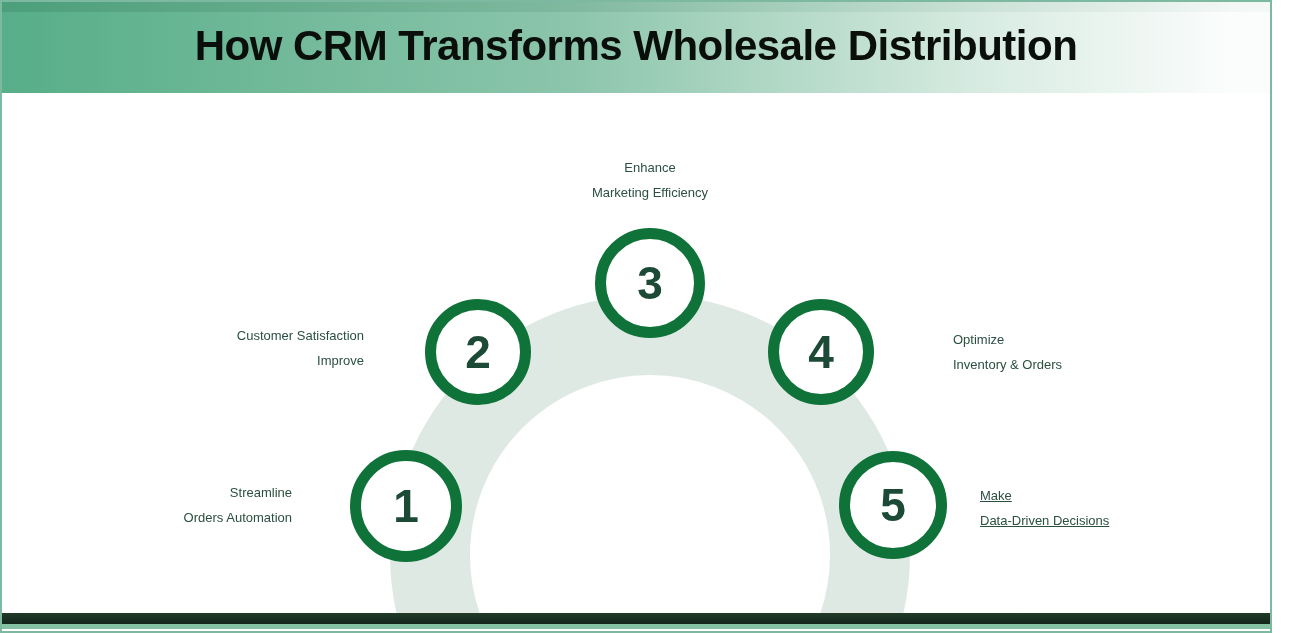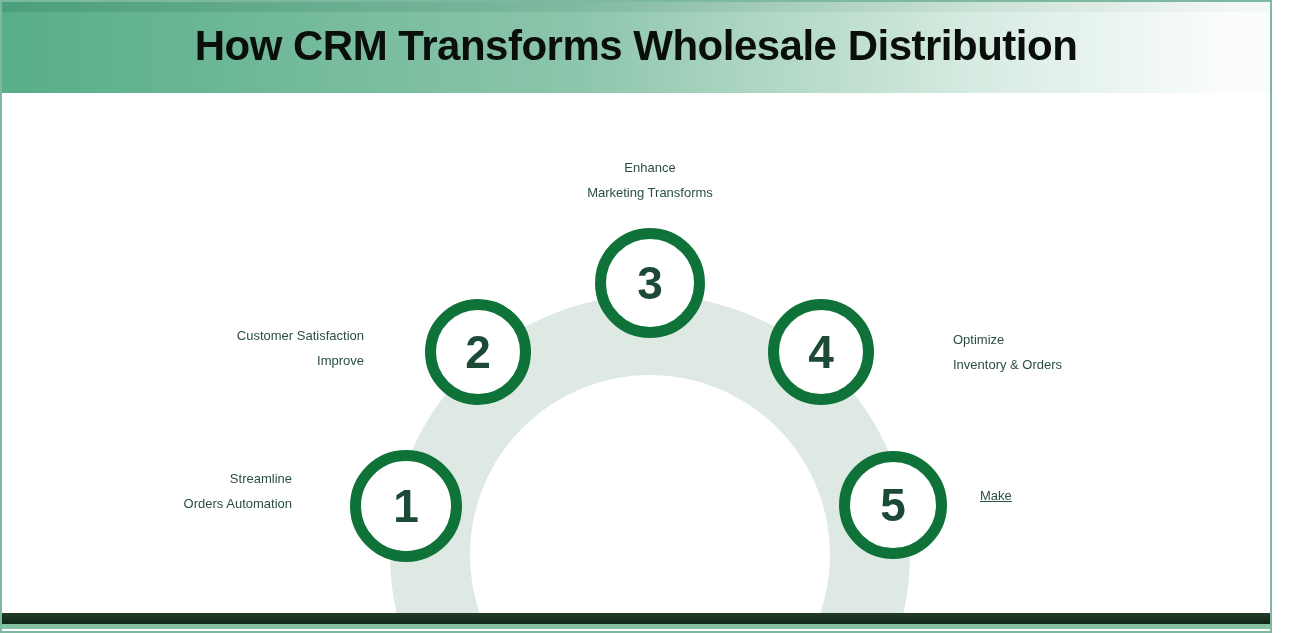--- a/index.html
+++ b/index.html
@@ -69,21 +69,21 @@
   .c3{left:593px;top:135px;width:110px;height:110px;}
   .c4{left:766px;top:206px;width:106px;height:106px;}
   .c5{left:837px;top:358px;width:108px;height:108px;}
 
   .step-label{
     position:absolute;
     font-size:13px;line-height:25px;
     color:var(--label-text,#2b5040);
     white-space:nowrap;
   }
-  .l1{top:373px;right:978px;text-align:right;}
+  .l1{top:387px;right:978px;text-align:right;}
   .l2{top:230px;right:906px;text-align:right;}
   .l3{top:62px;left:448px;width:400px;text-align:center;}
   .l4{top:234px;left:903px;text-align:left;margin-left:48px;}
   .l5{top:390px;left:978px;text-align:left;text-decoration:underline;}
 
   
   .footer-bar{
     height:11px;
     background:linear-gradient(180deg,#223b29 0%,var(--footer-bar,#182f20) 60%,#13271a 100%);
   }
@@ -124,28 +124,29 @@
     <div class="step-label l1">
       <div>Streamline</div>
       <div>Orders Automation</div>
     </div>
     <div class="step-label l2">
       <div>Customer Satisfaction</div>
       <div>Improve</div>
     </div>
     <div class="step-label l3">
       <div>Enhance</div>
-      <div>Marketing Transforms</div>
+      <div>Marketing Efficiency</div>
     </div>
     <div class="step-label l4">
       <div>Optimize</div>
       <div>Inventory &amp; Orders</div>
     </div>
     <div class="step-label l5">
       <div>Make</div>
+      <div>Data-Driven Decisions</div>
     </div>
 
   </div>
 
   <div class="footer-bar"></div>
   <div class="bottom-strip"></div>
 
 </div>
 
 </body></html>

